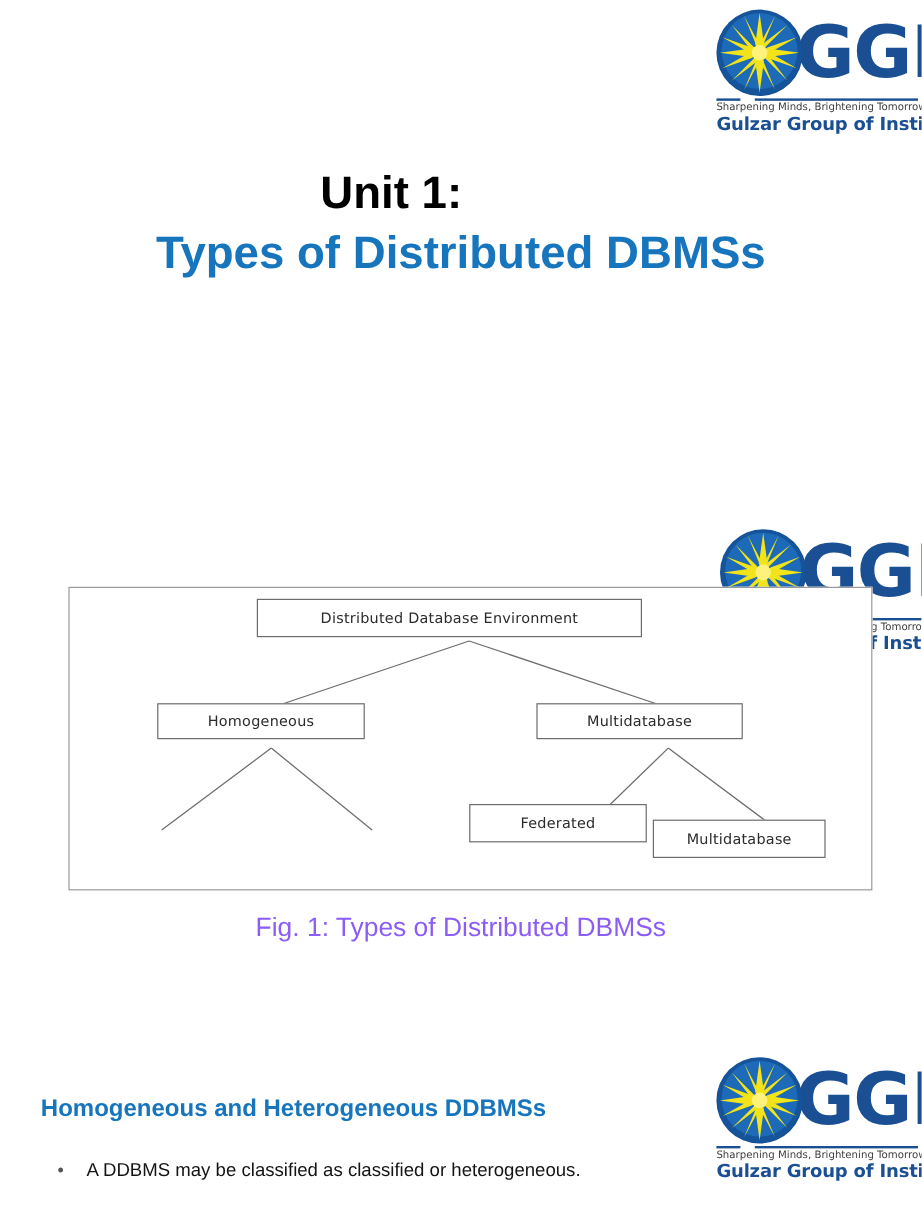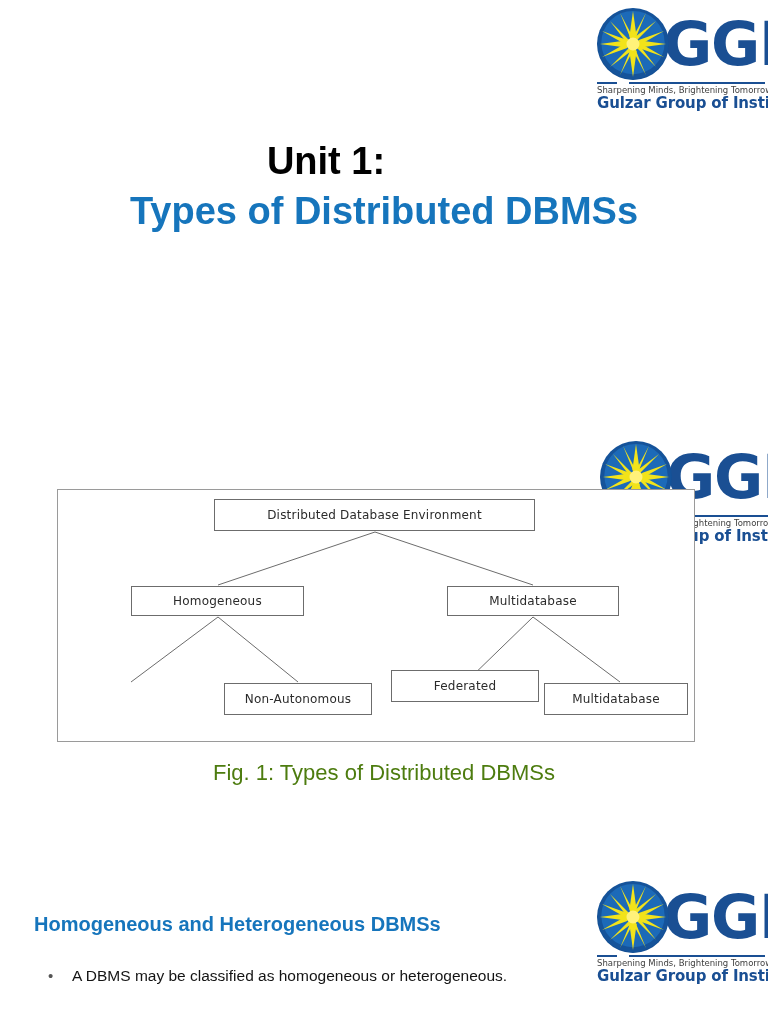--- a/index.html
+++ b/index.html
@@ -120,20 +120,21 @@
 
   
   #figure-area {
     position: absolute;
     top: 489px;
     left: 57px;
     width: 638px;
     height: 253px;
     z-index: 2;
     background: #ffffff;
+    padding-left: 32px;
   }
   #figure-frame {
     position: absolute;
     inset: 0;
     border: 1px solid #9a9a9a;
     box-sizing: border-box;
     background: #ffffff;
   }
   .node {
     position: absolute;
@@ -164,21 +165,21 @@
     z-index: 1;
   }
 
   
   #figure-caption {
     position: absolute;
     top: 760px; left: 0; width: 768px;
     text-align: center;
     font-family: "Liberation Sans", sans-serif;
     font-size: 22px;
-    color: #4d7c0f;
+    color: #8b5cf6;
   }
 
   
   #section-heading {
     position: absolute;
     top: 913px; left: 34px;
     font-family: "Liberation Sans", sans-serif;
     font-weight: bold;
     font-size: 20px;
     color: #1675BC;
@@ -303,31 +304,30 @@
       <line x1="161" y1="128" x2="74" y2="193"></line>
       <line x1="161" y1="128" x2="241" y2="193"></line>
       <line x1="476" y1="128" x2="409" y2="193"></line>
       <line x1="476" y1="128" x2="563" y2="193"></line>
     </g>
   </svg>
 
   <div class="node" id="node-root">Distributed Database Environment</div>
   <div class="node" id="node-homo">Homogeneous</div>
   <div class="node" id="node-hetero">Multidatabase</div>
-  <div class="node" id="node-nonauto">Non-Autonomous</div>
   <div class="node" id="node-federated">Federated</div>
   <div class="node" id="node-multi">Multidatabase</div>
 </div>
 
 <div id="figure-caption">Fig. 1: Types of Distributed DBMSs</div>
 
-<div id="section-heading">Homogeneous and Heterogeneous DBMSs</div>
+<div id="section-heading">Homogeneous and Heterogeneous DDBMSs</div>
 
 <ul id="bullet-list">
-  <li>A DBMS may be classified as homogeneous or heterogeneous.</li>
+  <li>A DDBMS may be classified as classified or heterogeneous.</li>
 </ul>
 
 <div class="ggi-logo" id="logo-bottom">
   <div class="logo-row">
     <div class="ggi-badge">
       <svg viewBox="0 0 100 100" aria-hidden="true">
         <circle cx="50" cy="50" r="49" fill="#15539a"></circle>
         <circle cx="50" cy="48" r="44" fill="#1c6ab8"></circle>
         <g fill="#f2e31a">
           <polygon points="50,4 55,40 50,50 45,40"></polygon>

